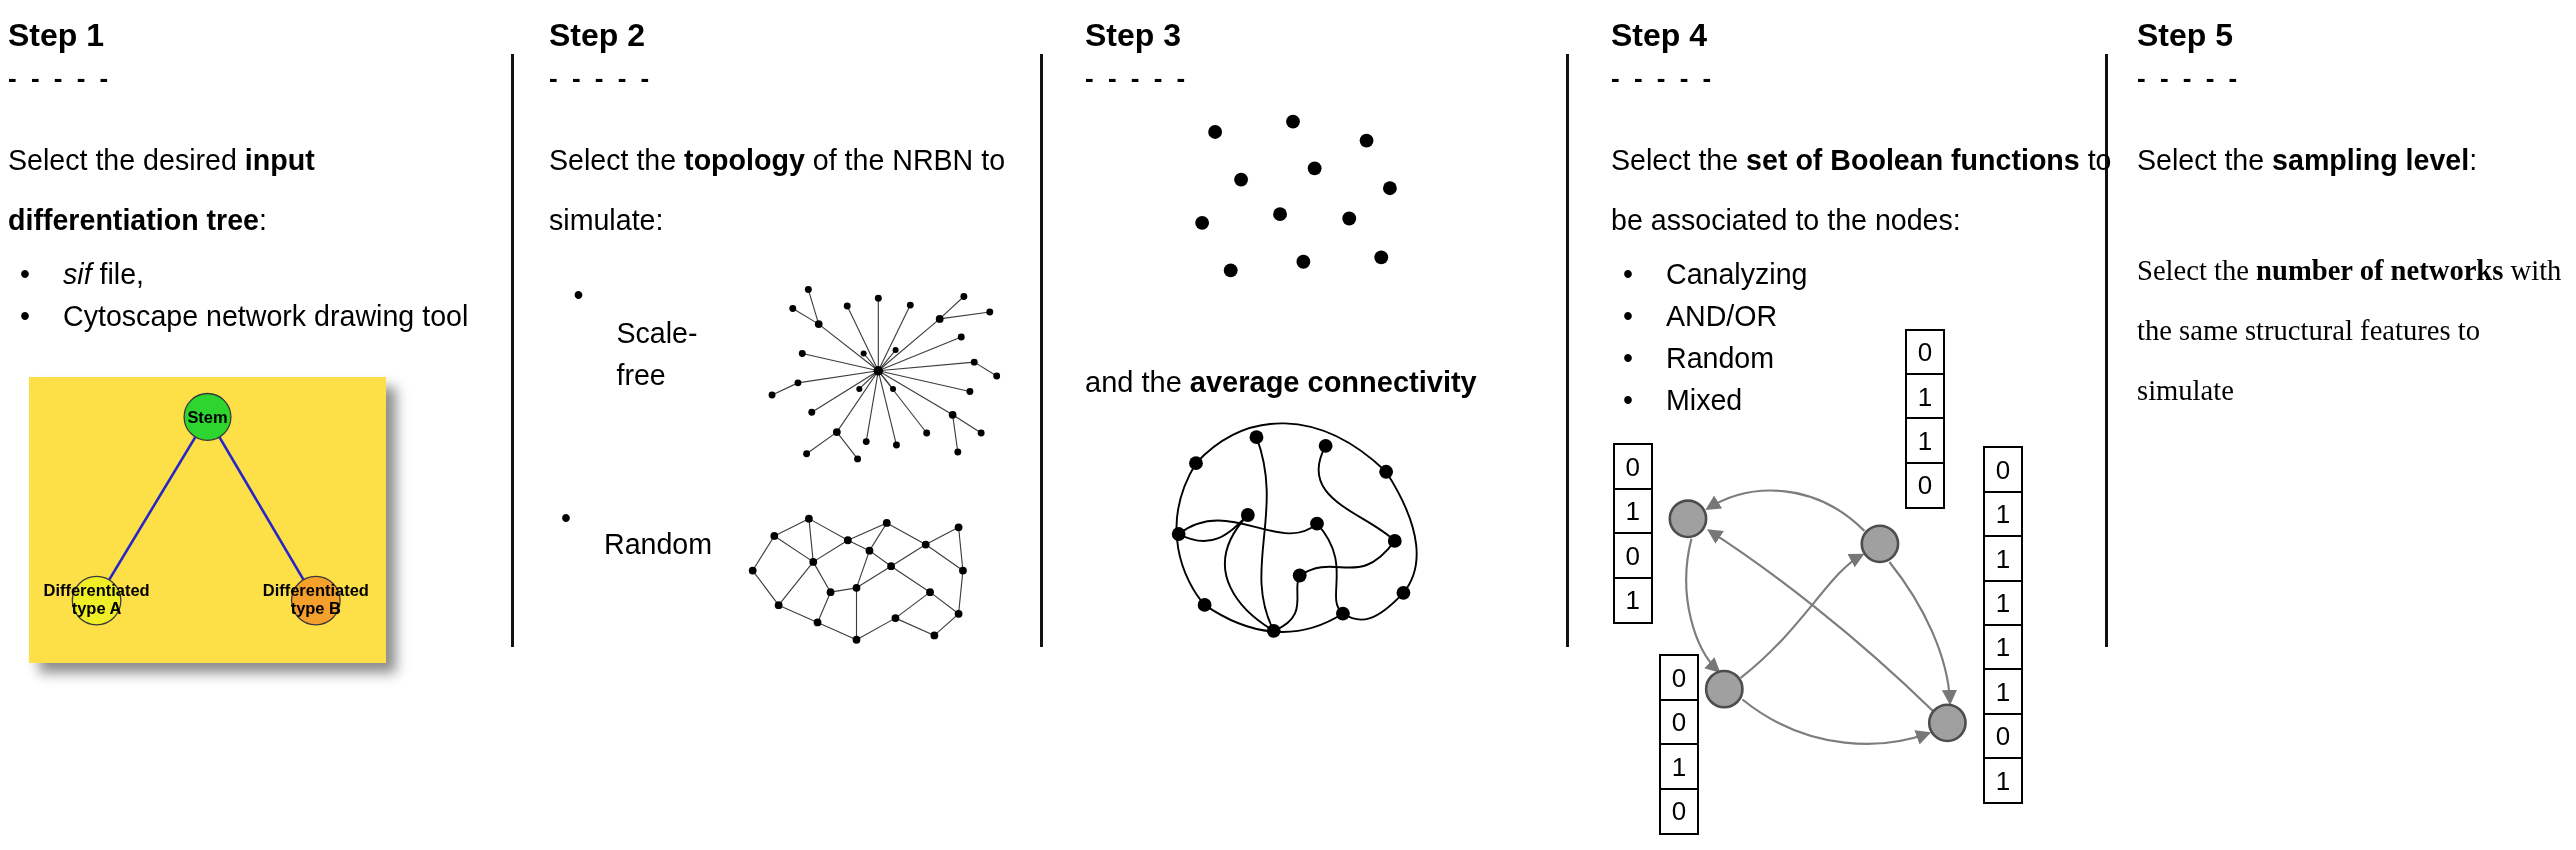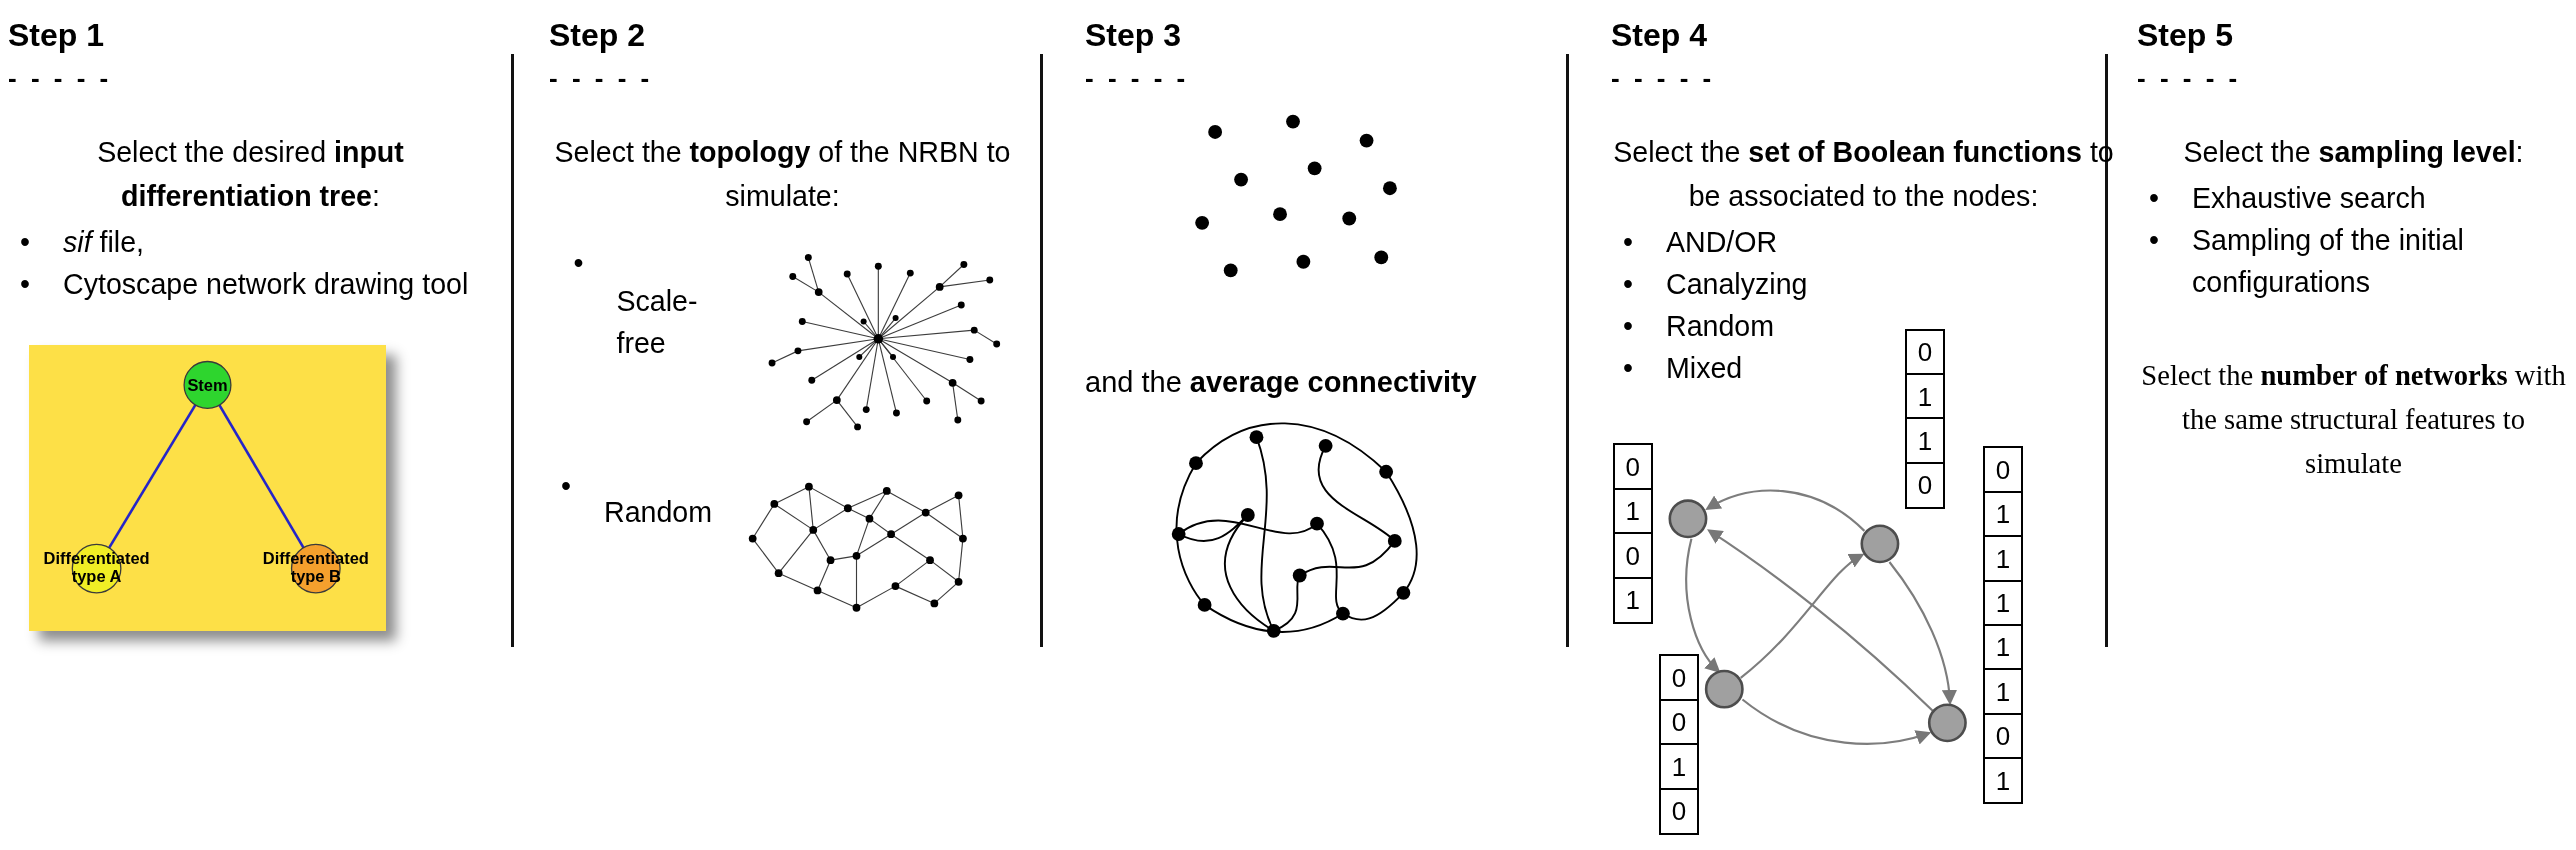--- a/index.html
+++ b/index.html
@@ -5,21 +5,21 @@
   * { margin:0; padding:0; box-sizing:border-box; }
   html,body { background:#ffffff; }
   body {
     width:2576px; height:851px; position:relative; overflow:hidden;
     font-family:"Liberation Sans", sans-serif; color:#000;
   }
   .divider { position:absolute; top:54px; height:593px; width:2.6px; background:#111; }
   .col { position:absolute; top:17.3px; }
   .step-title { font-size:32px; font-weight:700; }
   .dashes { font-size:26px; font-weight:700; letter-spacing:3.5px; margin-top:8.7px; }
-  .intro { font-size:28.6px; line-height:44px; margin-top:36px;text-align:center; }
+  .intro { font-size:28.6px; line-height:60px; margin-top:36px; }
   .intro b { font-weight:700; }
   .bullets { margin-top:3.5px; }
   .bullet { position:relative; font-size:28.6px; line-height:42px; padding-left:55px; }
   .bullet::before { content:"\2022"; position:absolute; left:12px; top:0; }
   .italic { font-style:italic; }
 
   
   .tree-box {
     width:357px; height:286px; margin:40px 0 0 21px; position:relative;
     box-shadow:10.4px 10.4px 12px rgba(0,0,0,0.45);
@@ -288,22 +288,22 @@
       <circle cx="182" cy="188" r="8"></circle>
     </g>
   </svg>
 </section>
 
 <section class="col" style="left:1611px; width:505px; height:831px;">
   <h2 class="step-title">Step 4</h2>
   <div class="dashes">- - - - -</div>
   <p class="intro"><span>Select the </span><b>set of Boolean functions</b><span> to be associated to the nodes:</span></p>
   <div class="bullets">
+    <div class="bullet">Canalyzing</div>
     <div class="bullet">AND/OR</div>
-    <div class="bullet">Canalyzing</div>
     <div class="bullet">Random</div>
     <div class="bullet">Mixed</div>
   </div>
 
   <div class="s4-diagram">
     <svg class="s4-svg" width="505" height="547" viewBox="0 0 584 632">
       <defs>
         <marker id="arr" viewBox="0 0 10 10" refX="8" refY="5" markerWidth="7" markerHeight="7" orient="auto-start-reverse">
           <path d="M0,0 L10,5 L0,10 z" fill="#777"></path>
         </marker>
@@ -355,19 +355,15 @@
       <div class="bcell">1</div>
       <div class="bcell">0</div>
     </div>
   </div>
 </section>
 
 <section class="col" style="left:2137px; width:433px;">
   <h2 class="step-title">Step 5</h2>
   <div class="dashes">- - - - -</div>
   <p class="intro"><span>Select the </span><b>sampling level</b><span>:</span></p>
-  <div class="bullets">
-    <div class="bullet">Exhaustive search</div>
-    <div class="bullet">Sampling of the initial configurations</div>
-  </div>
   <p class="intro second-para"><span>Select the </span><b>number of networks</b><span> with the same structural features to simulate</span></p>
 </section>
 
 
 </body></html>

